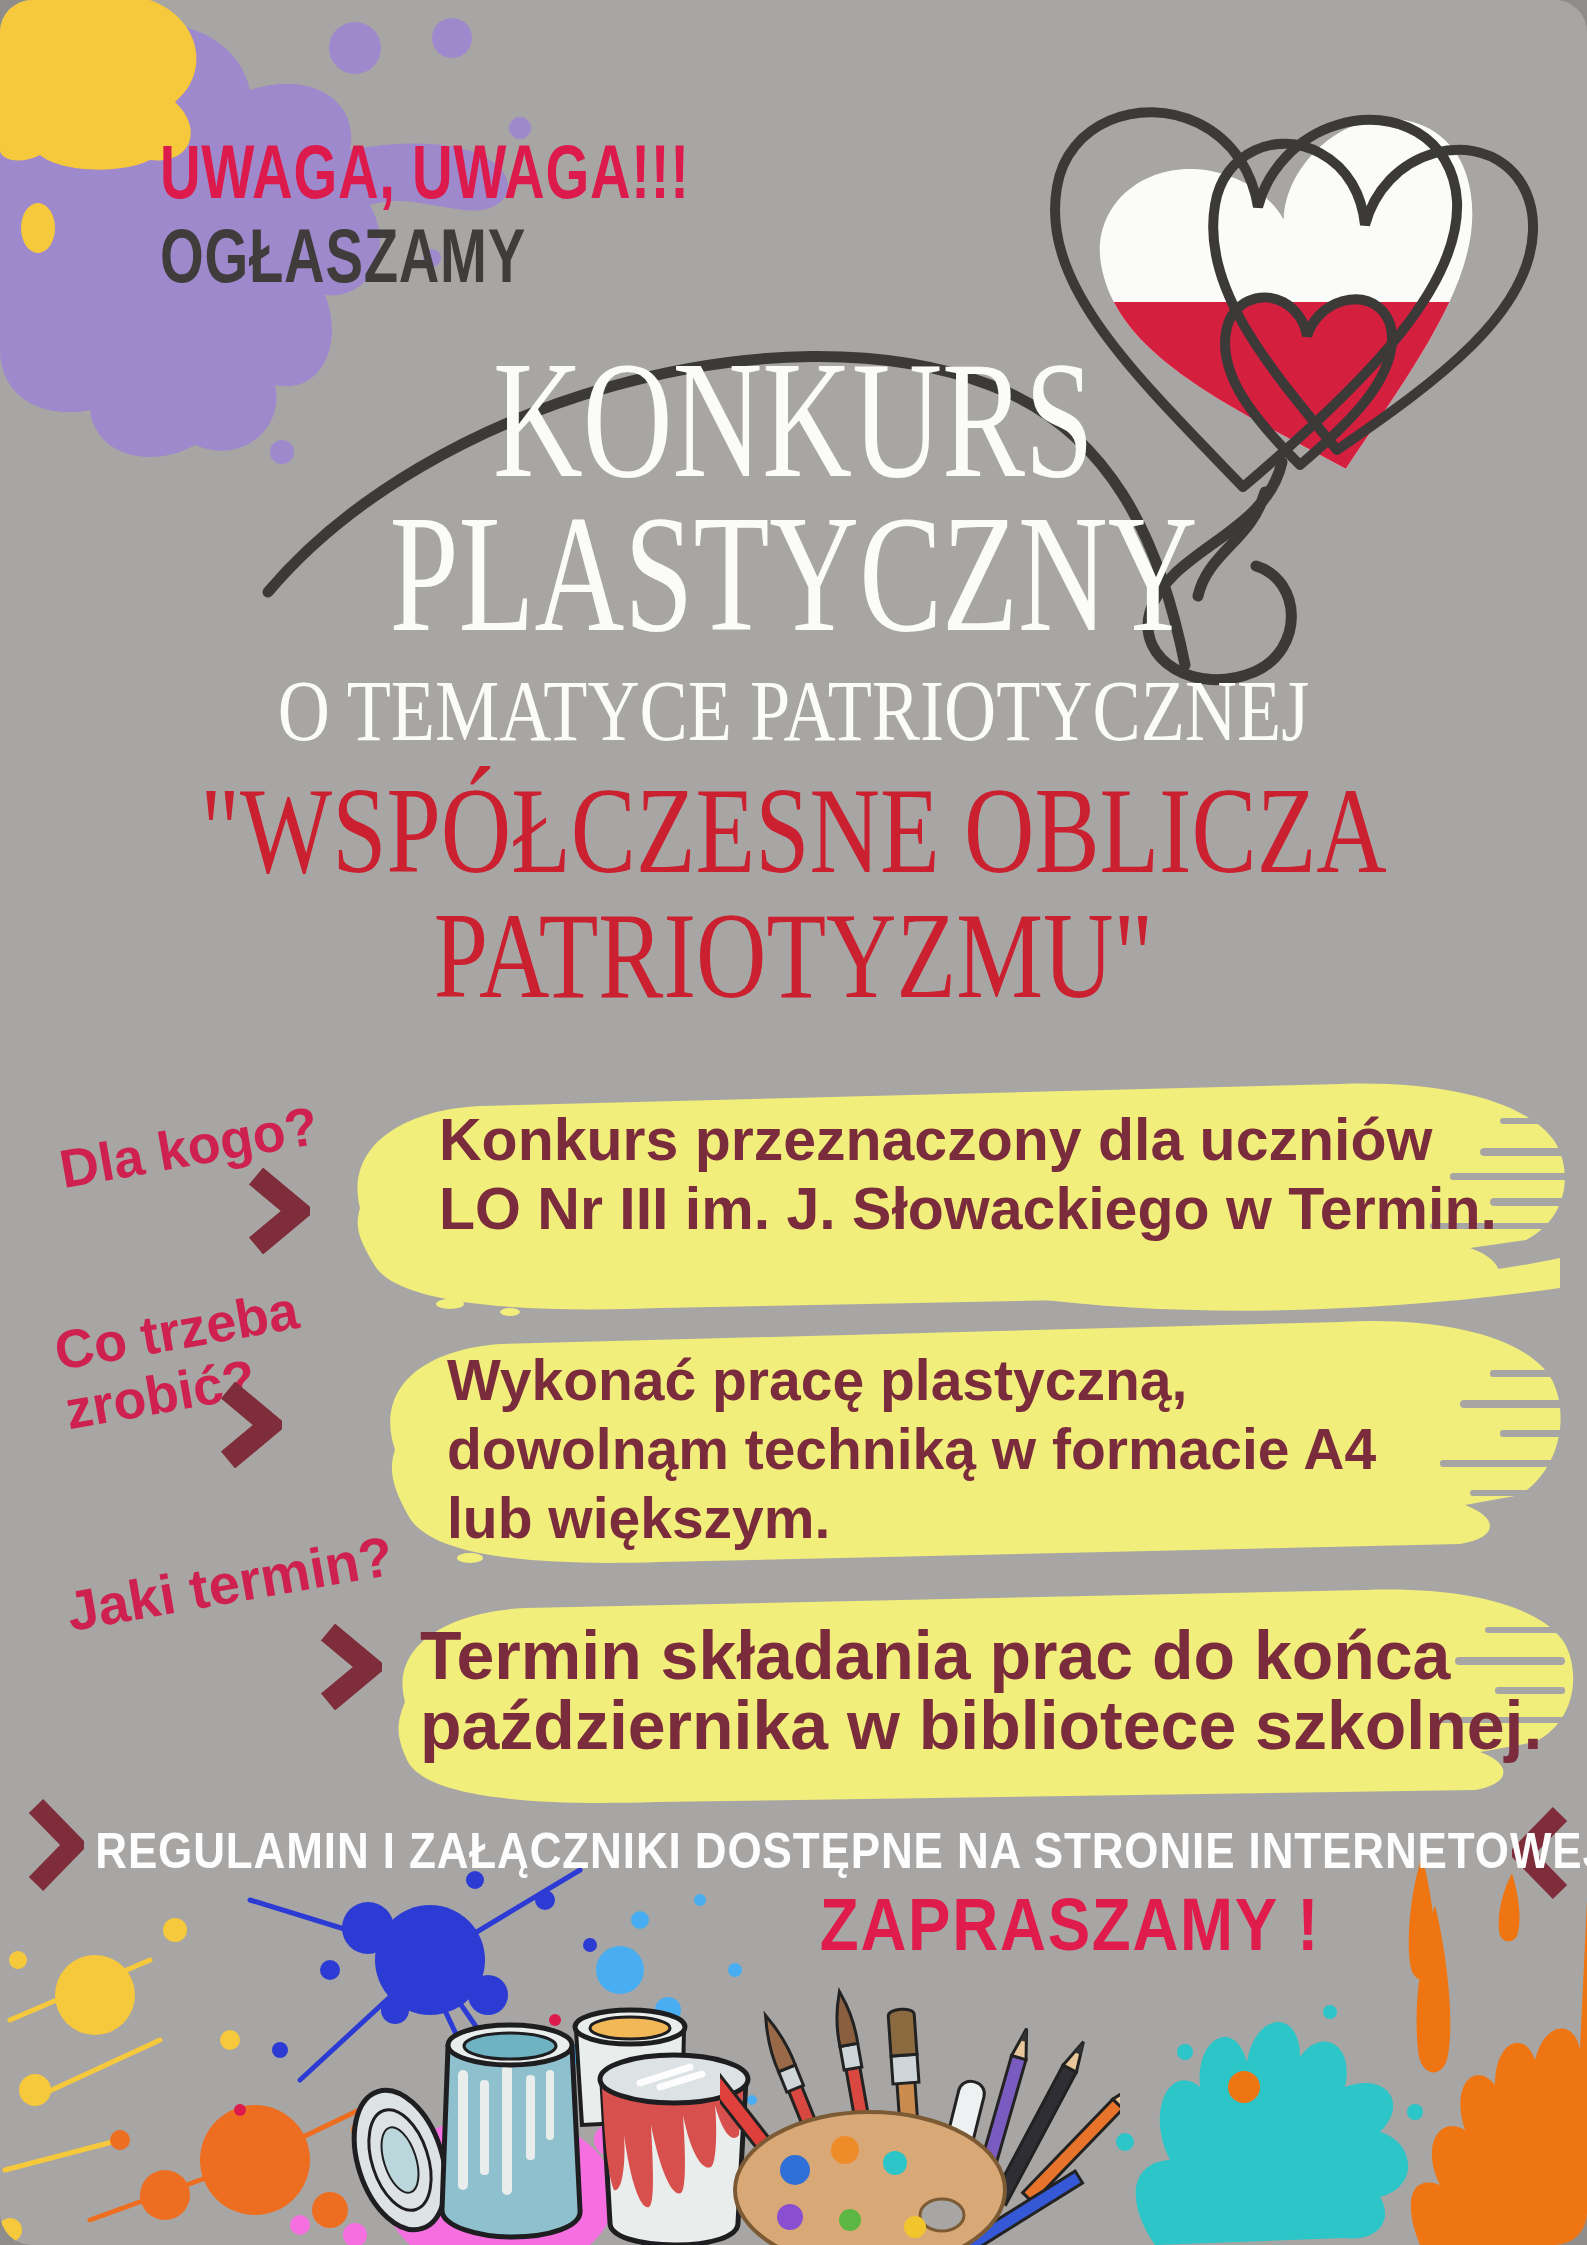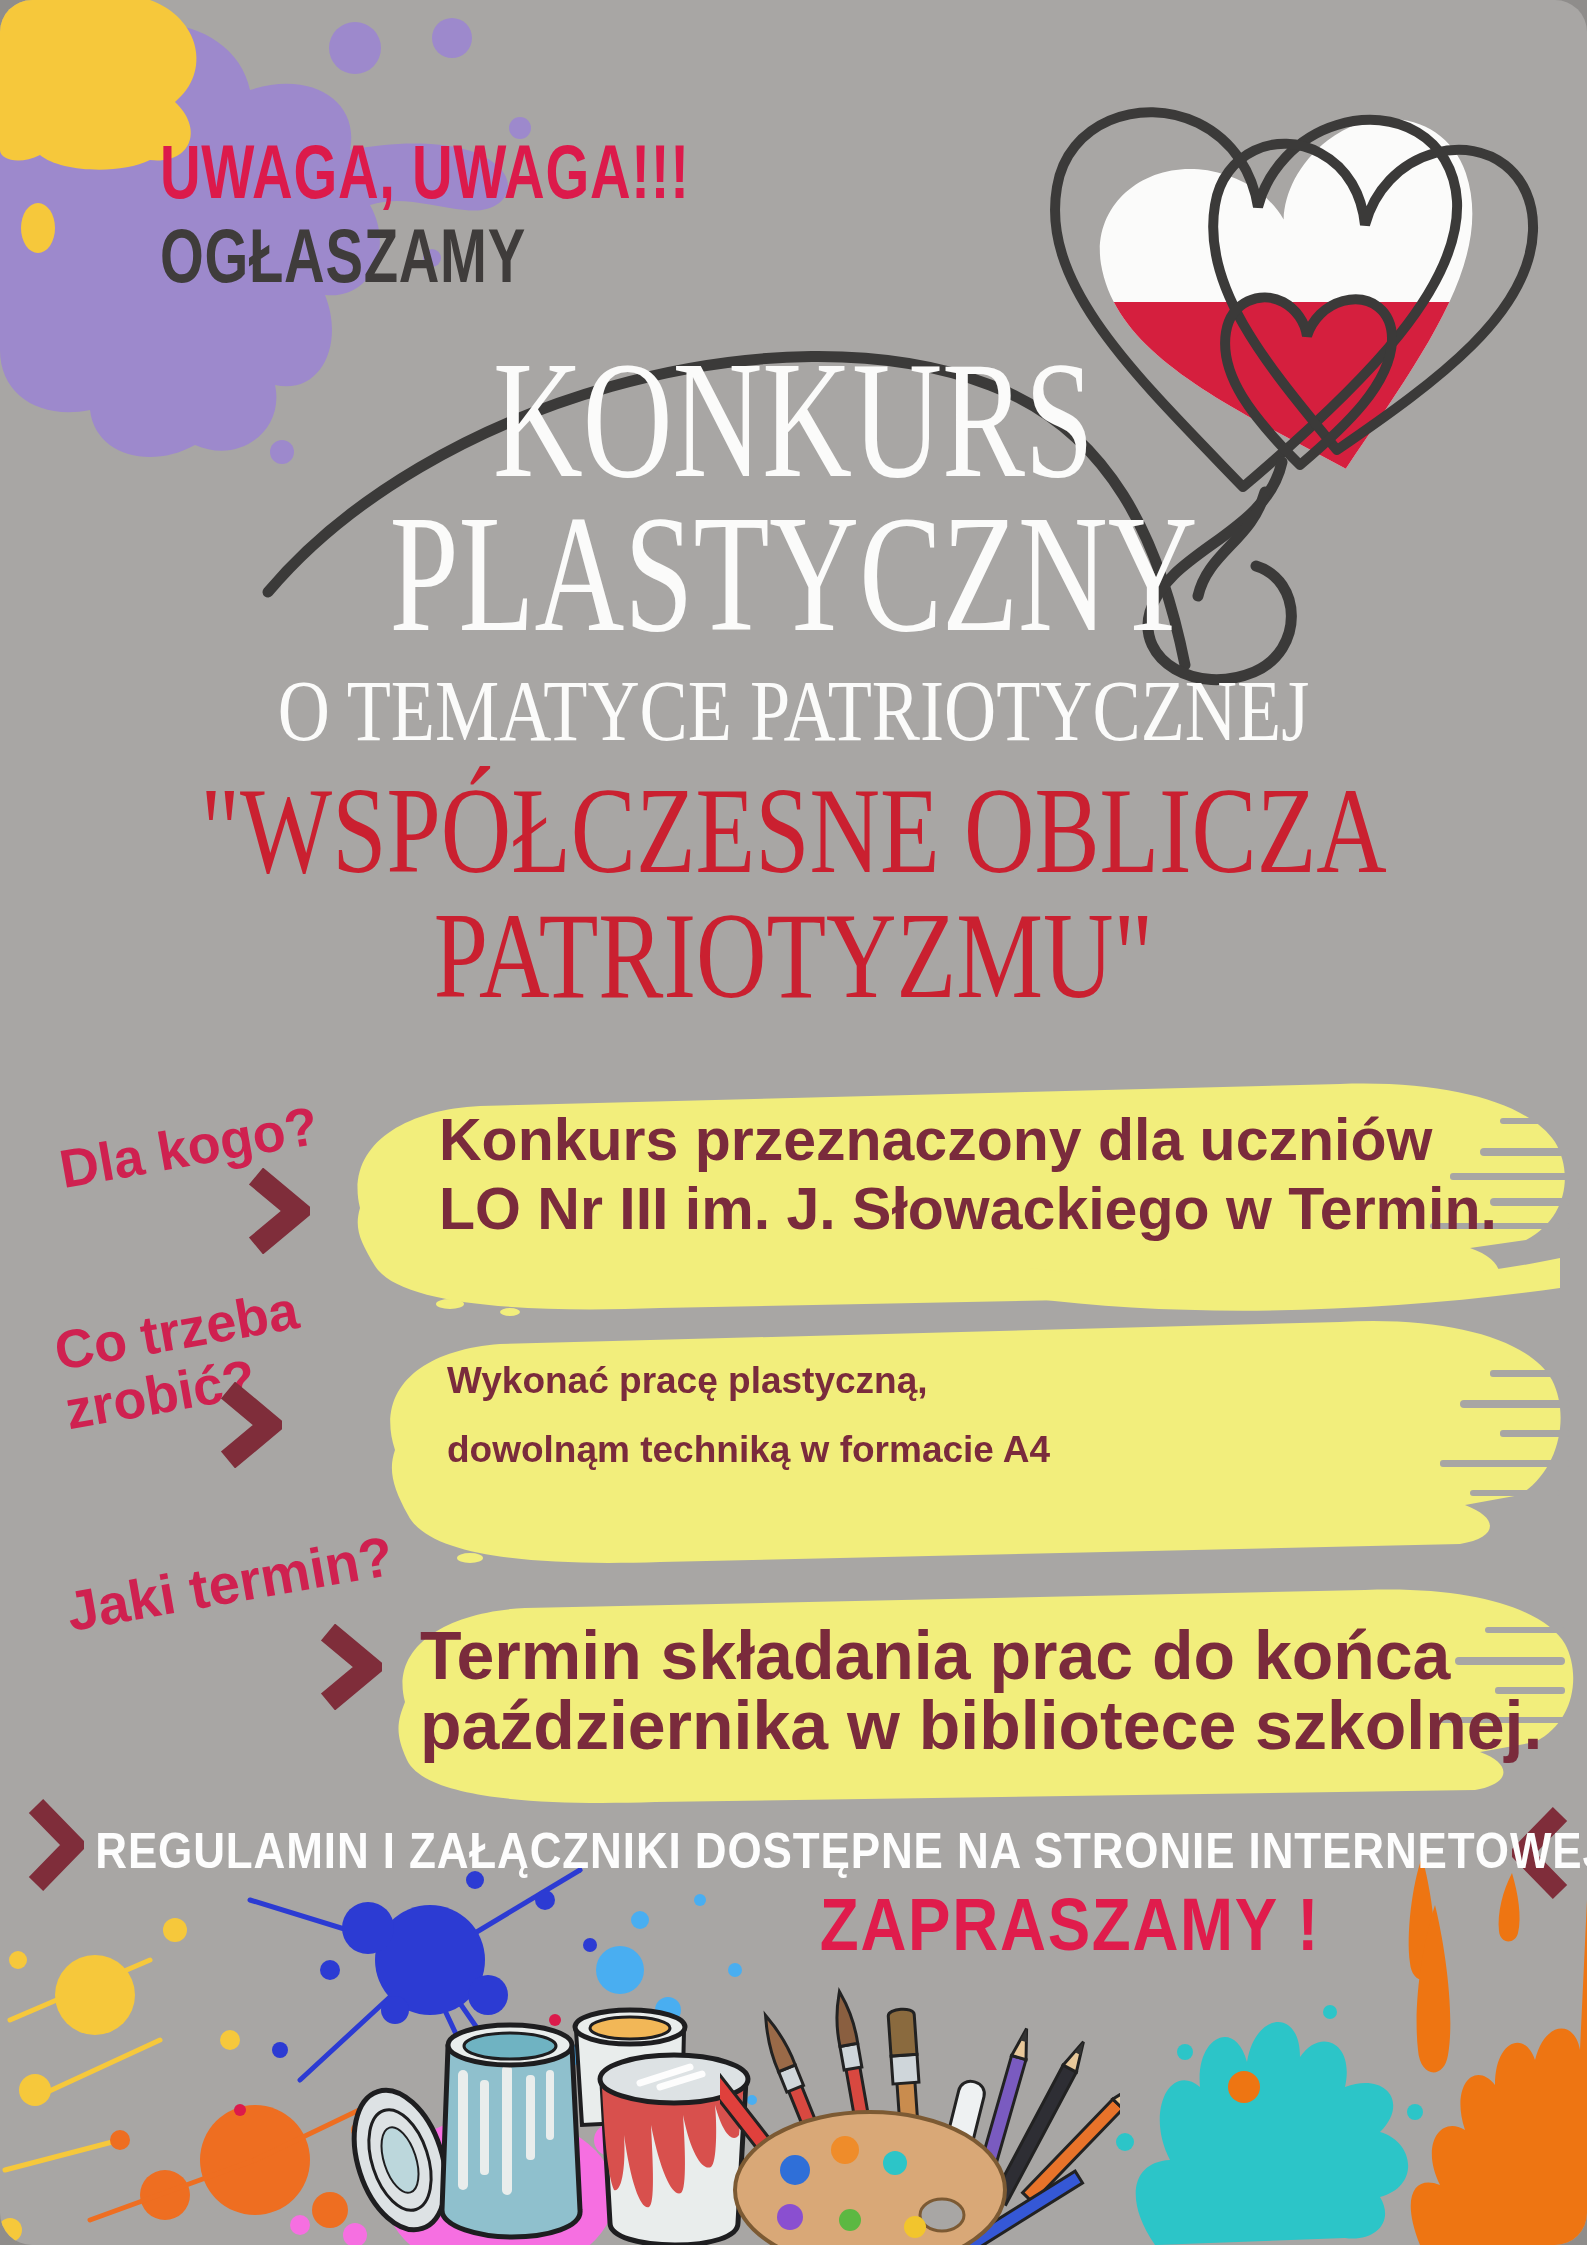--- a/index.html
+++ b/index.html
@@ -28,21 +28,21 @@
   .th1{top:770px;} .th2{top:895px;}
   
   .q{color:#cf2150;font-weight:800;transform:rotate(-10deg);transform-origin:left top;
      white-space:nowrap;line-height:1.12;}
   .q1{left:55px;top:1140px;font-size:54px;}
   .q2{left:50px;top:1322px;font-size:54px;}
   .q3{left:62px;top:1582px;font-size:56px;}
   
   .ans{color:#7a2b3c;font-weight:700;white-space:nowrap;}
   .a1{left:439px;top:1106px;font-size:59px;line-height:69px;}
-  .a2{left:447px;top:1346px;font-size:37px;line-height:69px;}
+  .a2{left:447px;top:1346px;font-size:57px;line-height:69px;}
   .a3{left:420px;top:1620px;font-size:68px;line-height:70px;}
   .ans span{display:block;}
   
   .notice{left:0;top:1822px;width:1587px;text-align:center;font-size:50px;font-weight:700;
     color:#fdfdfd;transform:scaleX(.88);white-space:nowrap;letter-spacing:1px;}
   .invite{left:770px;top:1882px;width:600px;text-align:center;font-size:74px;font-weight:800;
     color:#e01c4c;transform:scaleX(.86);white-space:nowrap;letter-spacing:2px;}
 </style>
 </head>
 <body>
@@ -152,20 +152,21 @@
   <div class="abs q q2">
     <span style="display:block">Co trzeba</span>
     <span style="display:block">zrobić?</span>
   </div>
   <svg class="abs" style="left:220px;top:1382px" width="62" height="86" viewBox="0 0 62 86">
     <path d="M8,8 L50,43 L8,78" fill="none" stroke="#7f2d3a" stroke-width="22"></path>
   </svg>
   <div class="abs ans a2">
     <span>Wykonać pracę plastyczną,</span>
     <span>dowolnąm techniką w formacie A4</span>
+    <span>lub większym.</span>
   </div>
 
   <div class="abs q q3">
     <span>Jaki termin?</span>
   </div>
   <svg class="abs" style="left:320px;top:1624px" width="62" height="86" viewBox="0 0 62 86">
     <path d="M8,8 L50,43 L8,78" fill="none" stroke="#7f2d3a" stroke-width="22"></path>
   </svg>
   <div class="abs ans a3">
     <span>Termin składania prac do końca</span>

